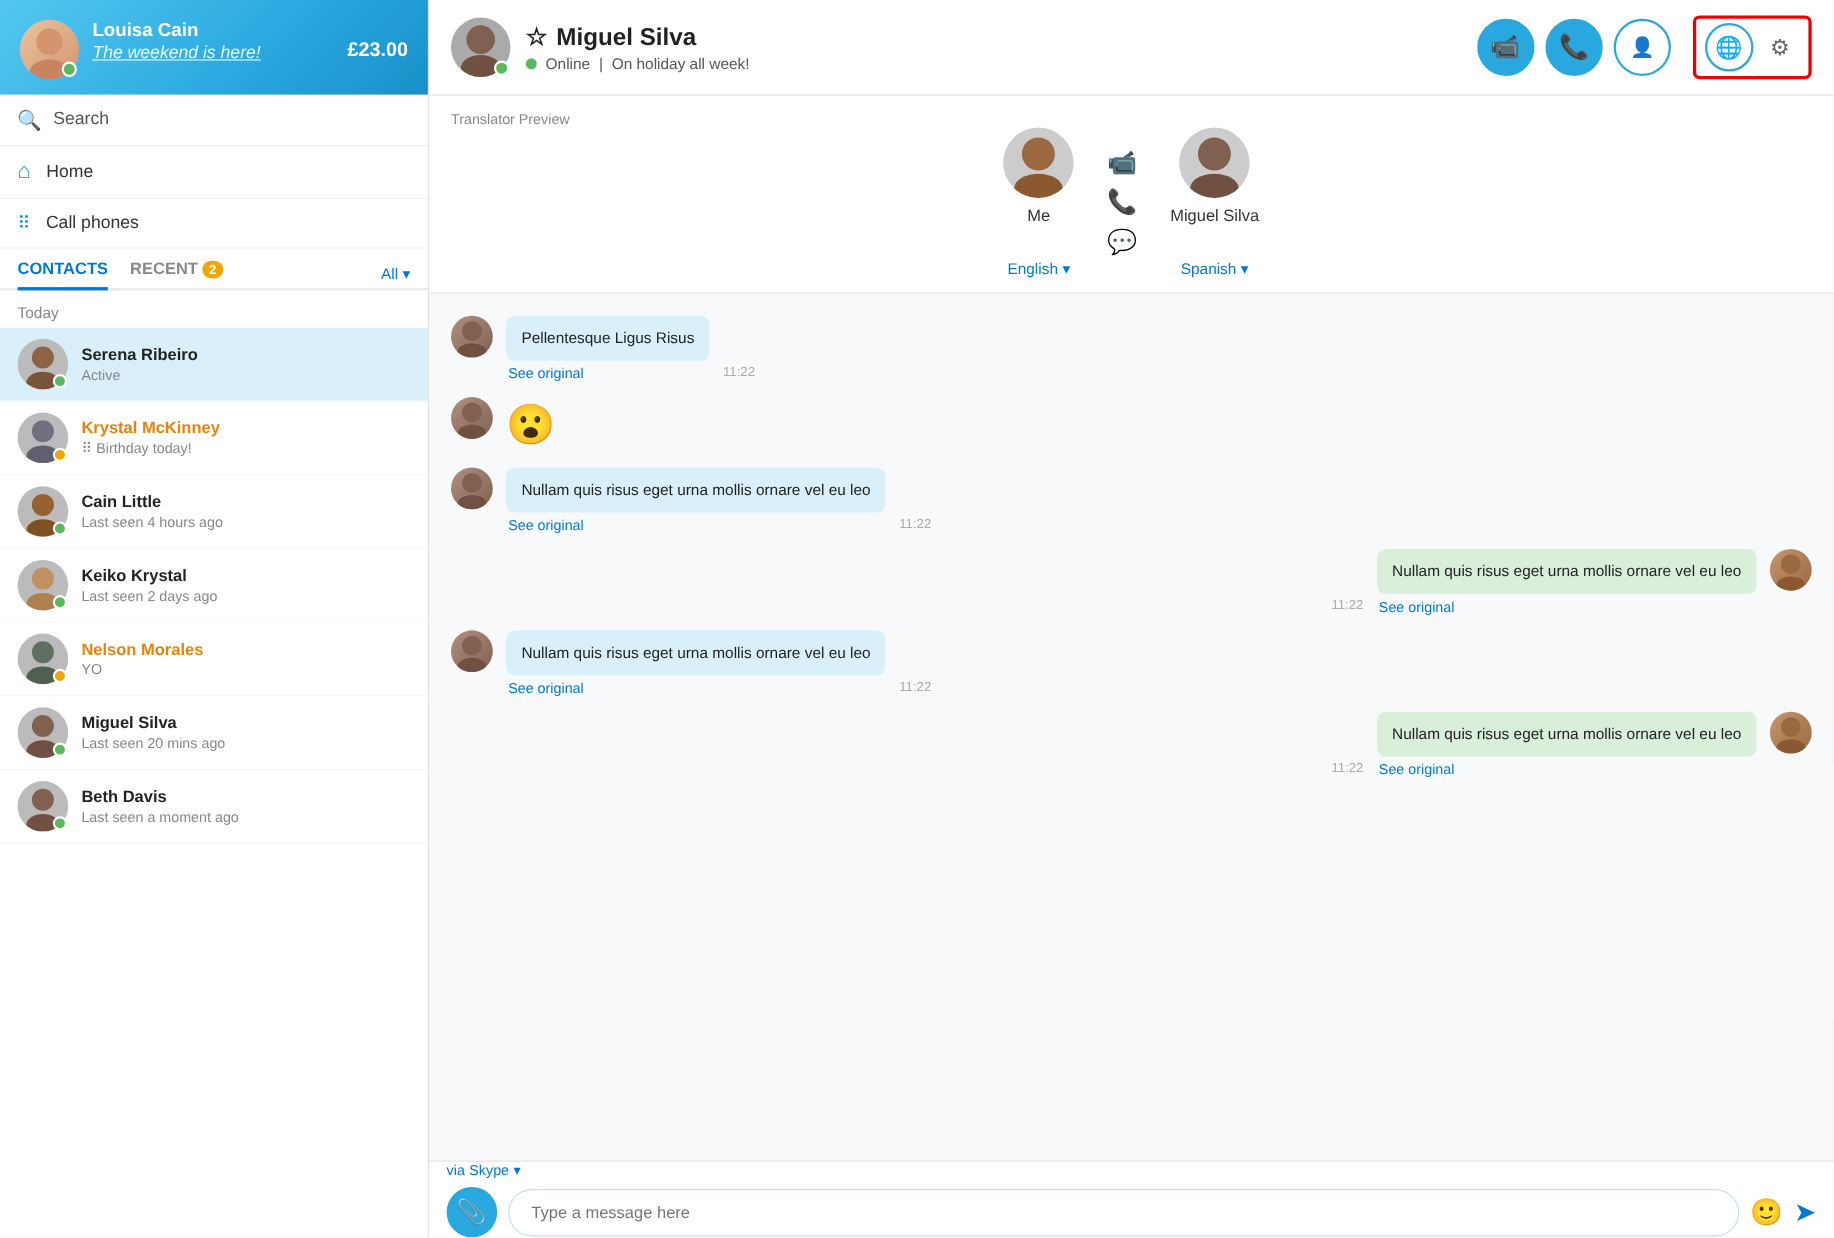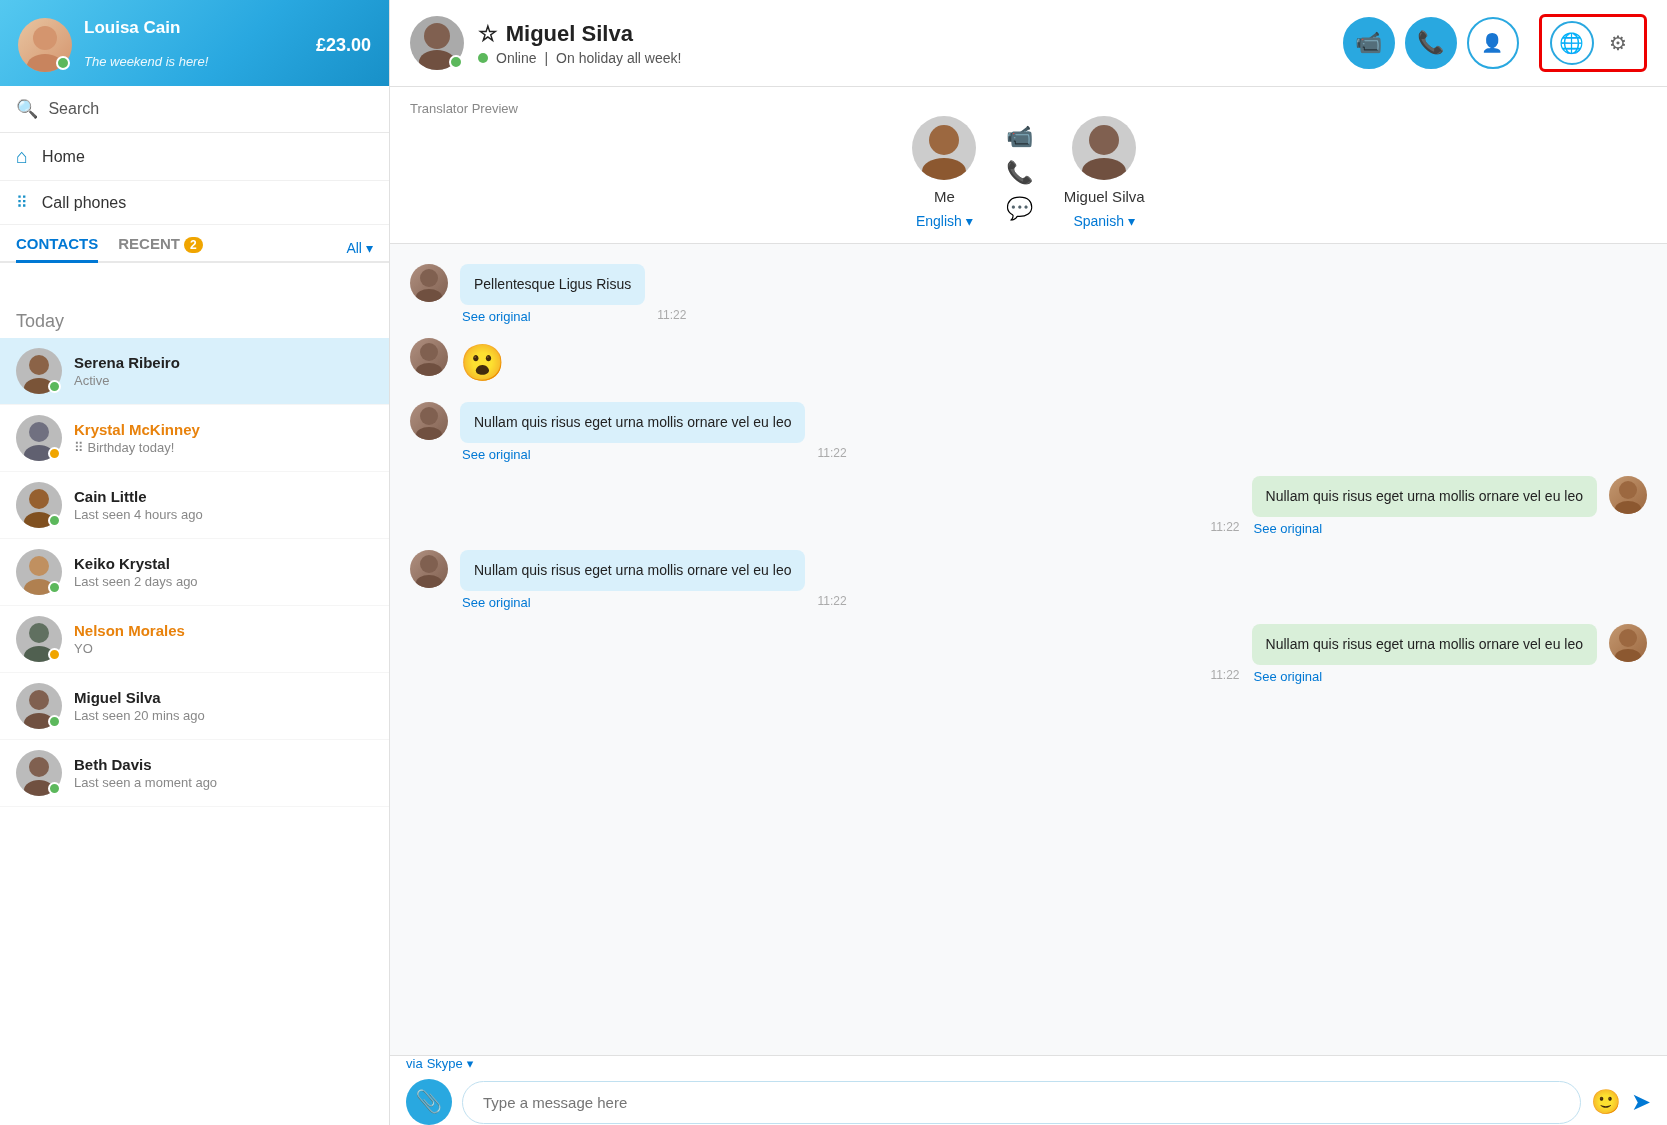--- a/index.html
+++ b/index.html
@@ -53,21 +53,21 @@
       width: 14px;
       height: 14px;
       border-radius: 50%;
       border: 2px solid #fff;
     }
     .status-dot.online { background: #5cb85c; }
     .status-dot.away { background: #f0a500; }
 
     .profile-info { color: #fff; }
     .profile-name { font-size: 17px; font-weight: 600; }
-    .profile-status { font-size: 13px; font-style: italic; opacity: 0.9; margin-top: 16px; }
+    .profile-status { font-size: 16px; font-style: italic; opacity: 0.9; margin-top: 2px; text-decoration: underline; }
 
     .balance { color: #fff; font-size: 18px; font-weight: 600; }
 
     
     .search-bar {
       display: flex;
       align-items: center;
       padding: 12px 16px;
       border-bottom: 1px solid #e8e8e8;
       gap: 10px;
@@ -117,21 +117,21 @@
     .tab-all {
       margin-left: auto;
       color: #0078d4;
       font-size: 14px;
       cursor: pointer;
       display: flex; align-items: center; gap: 4px;
     }
 
     
     .contact-list { overflow-y: auto; flex: 1; }
-    .section-label { font-size: 18px; color: #888; padding: 12px 16px 6px 16px; font-weight: 500; margin-top: 36px; }
+    .section-label { font-size: 14px; color: #888; padding: 12px 16px 6px 16px; font-weight: 500; }
 
     .contact-item {
       display: flex;
       align-items: center;
       padding: 10px 16px;
       gap: 12px;
       cursor: pointer;
       border-bottom: 1px solid #f5f5f5;
     }
     .contact-item.active { background: #d9f0fb; }
@@ -247,21 +247,21 @@
       background: #ccc;
       overflow: hidden;
       display: flex; align-items: center; justify-content: center;
       font-size: 28px;
     }
     .translator-person-name { font-size: 15px; color: #333; font-weight: 500; }
     .lang-select {
       color: #0078d4;
       font-size: 14px;
       cursor: pointer;
-      display: flex; align-items: center; gap: 4px;
+      display: flex; align-items: center; gap: 4px; margin-top: 23px;
     }
 
     .translator-divider {
       display: flex;
       flex-direction: column;
       align-items: center;
       gap: 10px;
       padding: 0 30px;
       color: #bbb;
       font-size: 24px;

